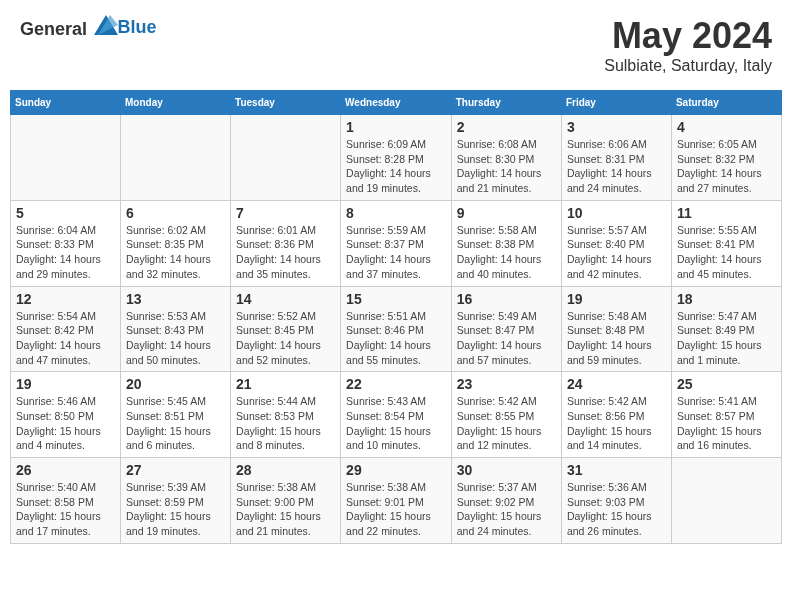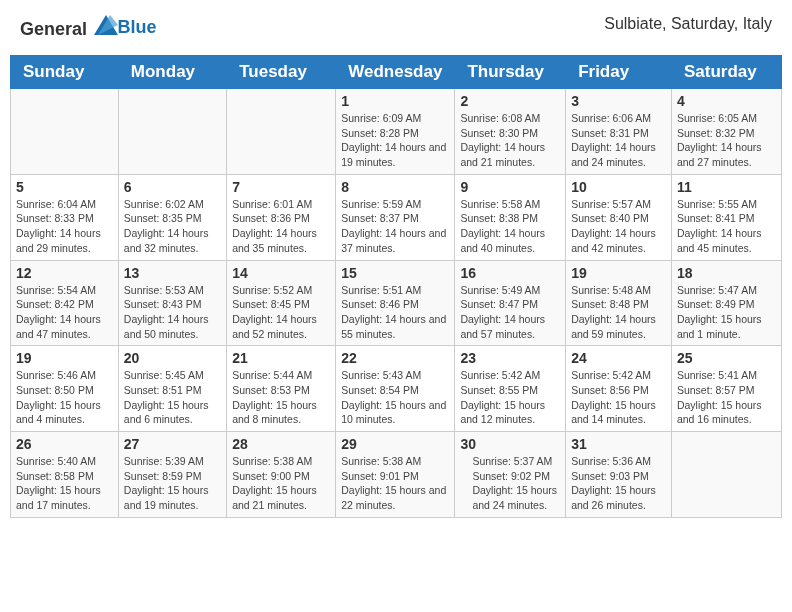--- a/index.html
+++ b/index.html
@@ -49,23 +49,23 @@
       color: #333;
     }
     .calendar {
       width: 100%;
       border-collapse: collapse;
       font-size: 11px;
     }
     .calendar th {
       background-color: #2a7abf;
       color: white;
-      padding: 6px 12px;
+      padding: 6px 4px;
       text-align: left;
-      font-size: 17px;
+      font-size: 10px;
       border: 1px solid #2a7abf;
     }
     .calendar td {
       border: 1px solid #ccc;
       vertical-align: top;
       padding: 4px 5px;
       width: 113px;
       min-height: 80px;
       background: #fff;
     }
@@ -103,20 +103,21 @@
       <svg class="logo-icon" viewBox="0 0 24 20" xmlns="http://www.w3.org/2000/svg">
         <polygon points="0,20 12,0 24,20" fill="#1a6faf"></polygon>
         <polygon points="4,20 16,0 24,10" fill="#4a9fd4" opacity="0.7"></polygon>
       </svg>
     </div>
     <div>
       <span class="logo-text-blue">Blue</span>
     </div>
   </div>
   <div class="title-area">
+    <div class="month-title">May 2024</div>
     <div class="location">Sulbiate, Saturday, Italy</div>
   </div>
 </div>
 
 <table class="calendar">
   <thead>
     <tr>
     <th>Sunday</th>
         <th>Monday</th>
         <th>Tuesday</th>
@@ -308,21 +309,21 @@
 Daylight: 15 hours and 21 minutes.</div>
         </td>
         <td>
           <div class="day-number">29</div>
           <div class="day-info" style="white-space: pre-line;">Sunrise: 5:38 AM
 Sunset: 9:01 PM
 Daylight: 15 hours and 22 minutes.</div>
         </td>
         <td>
           <div class="day-number">30</div>
-          <div class="day-info" style="white-space: pre-line; margin-left: 12px;">Sunrise: 5:37 AM
+          <div class="day-info" style="white-space: pre-line;">Sunrise: 5:37 AM
 Sunset: 9:02 PM
 Daylight: 15 hours and 24 minutes.</div>
         </td>
         <td>
           <div class="day-number">31</div>
           <div class="day-info" style="white-space: pre-line;">Sunrise: 5:36 AM
 Sunset: 9:03 PM
 Daylight: 15 hours and 26 minutes.</div>
         </td>
         <td class="empty"></td>

